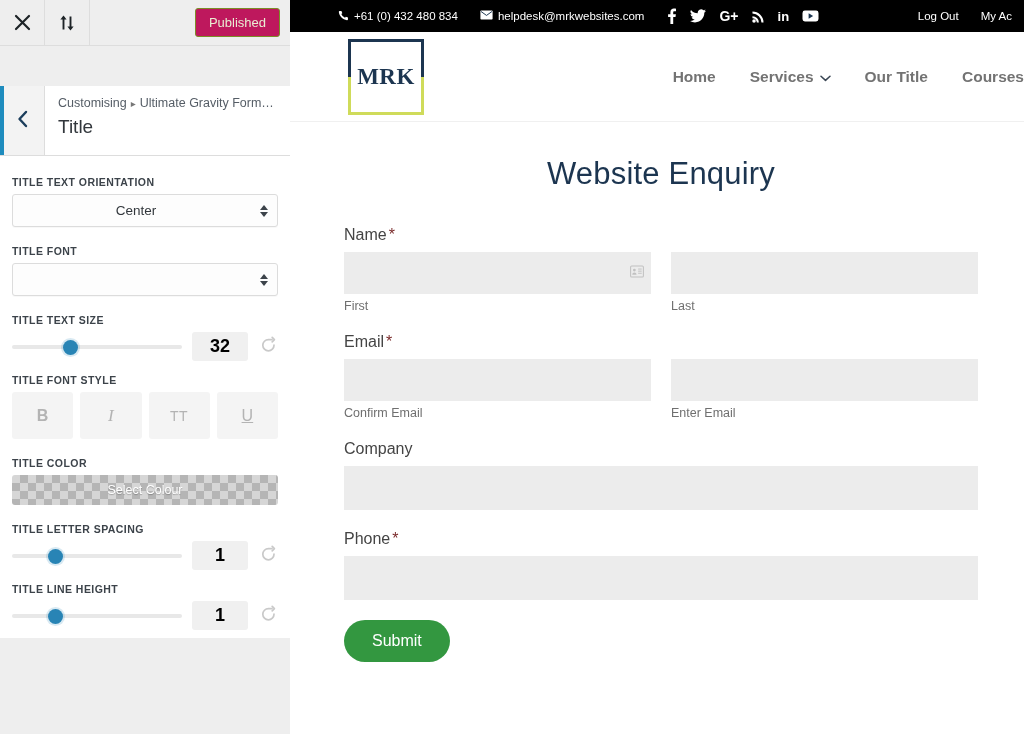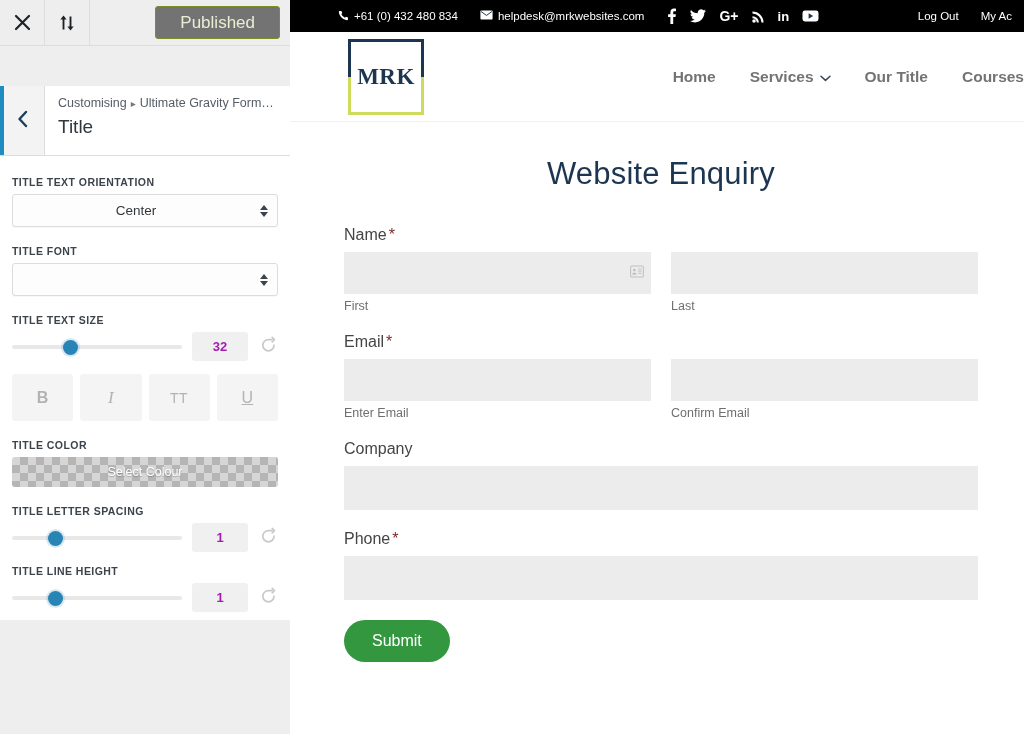--- a/index.html
+++ b/index.html
@@ -28,24 +28,24 @@
   .cz-iconbtn {
     width: 45px; display: flex; align-items: center; justify-content: center;
     border-right: 1px solid #dddddd;
     background: #eeeeee; cursor: pointer;
   }
   .cz-iconbtn svg { display: block; }
   .cz-spacer { flex: 1; }
   .cz-publish {
     align-self: center;
     margin-right: 10px;
-    background: #737373;
+    background: #be185d;
     color: #e9edd2;
-    font-size: 17px;
-    padding: 7px 24px;
+    font-size: 13px;
+    padding: 7px 13px;
     border-radius: 3px;
     border: 1px solid #7c8c27;
     cursor: pointer;
     line-height: 1;
   }
 
   .cz-header {
     background: #ffffff;
     border-bottom: 1px solid #dddddd;
     display: flex; align-items: stretch;
@@ -114,21 +114,21 @@
     background: #e8e8e8; border-radius: 2px;
   }
   .slider .knob {
     position: absolute; top: 3px; width: 15px; height: 15px;
     border-radius: 50%; background: #2884b5;
     box-shadow: 0 0 0 2px rgba(40,132,181,.18);
   }
   .num-box {
     width: 56px; height: 29px; background: #f0f0f0; border-radius: 3px;
     display: flex; align-items: center; justify-content: center;
-    font-size: 13px; font-weight: bold; color: #a21caf; flex: 0 0 56px;
+    font-size: 18px; font-weight: bold; color: #000000; flex: 0 0 56px;
   }
   .reset-btn { width: 20px; flex: 0 0 20px; display:flex; align-items:center; justify-content:center; cursor: pointer; }
 
   .style-btns { display: flex; gap: 7px; }
   .style-btn {
     flex: 1 1 0; height: 47px; background: #f4f4f4; border-radius: 3px;
     display: flex; align-items: center; justify-content: center;
     color: #b3b3b3; font-size: 16px; cursor: pointer;
   }
   .style-btn.b { font-weight: bold; }
@@ -319,20 +319,21 @@
                 <path d="M12.2 1.3 L14.4 3.6 L12.2 5.9" stroke="#c9c9c9" stroke-width="1.7" fill="none" stroke-linecap="round" stroke-linejoin="round"></path>
               </svg>
             </span>
           </div>
         </div>
       </div>
 
       <div class="cz-gap-sm"></div>
 
       <div>
+        <div class="cz-label">TITLE FONT STYLE</div>
         <div class="style-btns">
           <div class="style-btn b">B</div>
           <div class="style-btn i">I</div>
           <div class="style-btn tt">TT</div>
           <div class="style-btn u">U</div>
         </div>
       </div>
 
       <div class="cz-gap"></div>
 
@@ -503,25 +504,25 @@
         </div>
 
         
         <div class="field-block">
           <div class="field-label">
             <span>Email</span><span class="req">*</span>
           </div>
           <div class="row2">
             <div class="col">
               <input class="txt-input" type="text" value="" style="">
-              <div class="sub-label">Enter Email</div>
+              <div class="sub-label">Confirm Email</div>
             </div>
             <div class="col">
               <input class="txt-input" type="text" value="" style="">
-              <div class="sub-label">Confirm Email</div>
+              <div class="sub-label">Enter Email</div>
             </div>
           </div>
         </div>
 
         
         <div class="field-block">
           <div class="field-label">
             <span>Company</span><span class="req"></span>
           </div>
           <input class="txt-input tall" type="text" value="" style="">

